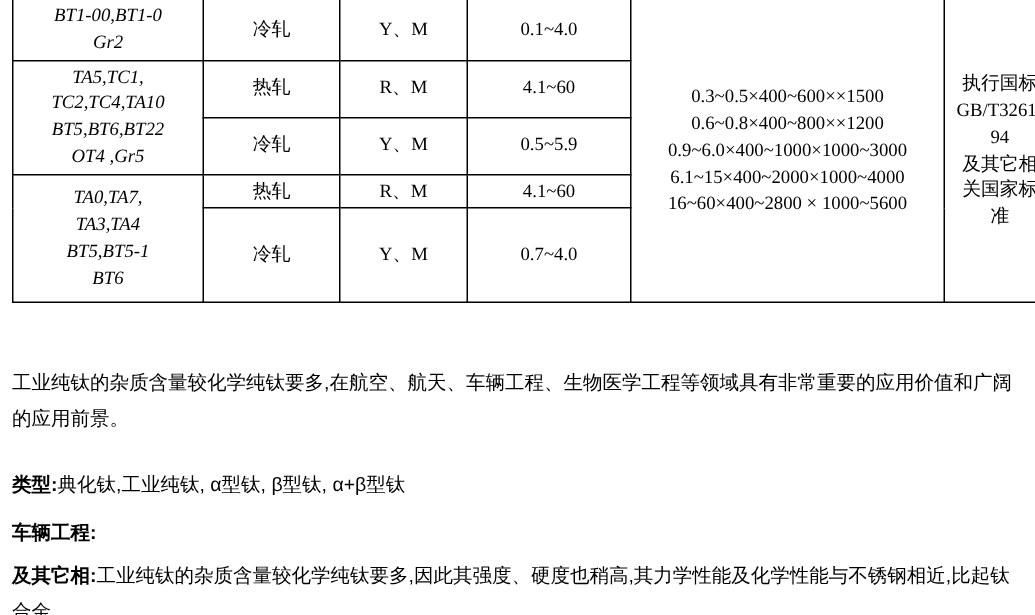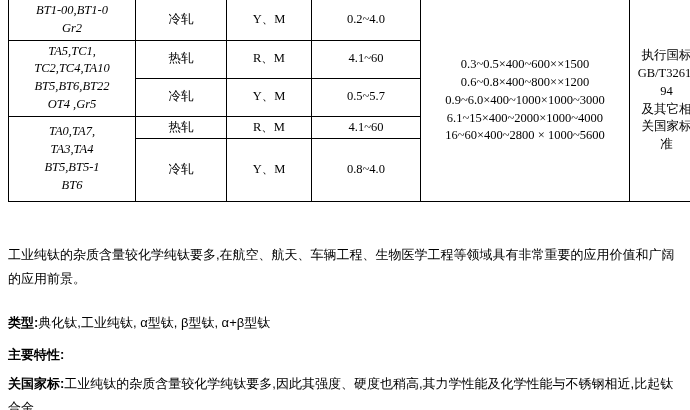--- a/index.html
+++ b/index.html
@@ -86,21 +86,21 @@
 
 <div class="page">
 
   <table class="spec-table">
     <tbody>
       <tr>
         <td class="col-grade cell-grade">BT1-00,BT1-0
 Gr2</td>
         <td class="col-proc">冷轧</td>
         <td class="col-state">Y、M</td>
-        <td class="col-thick">0.2~4.0</td>
+        <td class="col-thick">0.1~4.0</td>
         <td class="col-size cell-size" rowspan="5">0.3~0.5×400~600××1500
 0.6~0.8×400~800××1200
 0.9~6.0×400~1000×1000~3000
 6.1~15×400~2000×1000~4000
 16~60×400~2800 × 1000~5600</td>
         <td class="col-std cell-std" rowspan="5">执行国标
 GB/T3261-94
 及其它相
 关国家标
 准</td>
@@ -110,45 +110,45 @@
 TC2,TC4,TA10
 BT5,BT6,BT22
 OT4 ,Gr5</td>
         <td class="col-proc">热轧</td>
         <td class="col-state">R、M</td>
         <td class="col-thick">4.1~60</td>
       </tr>
       <tr>
         <td class="col-proc">冷轧</td>
         <td class="col-state">Y、M</td>
-        <td class="col-thick">0.5~5.7</td>
+        <td class="col-thick">0.5~5.9</td>
       </tr>
       <tr>
         <td class="col-grade cell-grade" rowspan="2">TA0,TA7,
 TA3,TA4
 BT5,BT5-1
 BT6</td>
         <td class="col-proc">热轧</td>
         <td class="col-state">R、M</td>
         <td class="col-thick">4.1~60</td>
       </tr>
       <tr>
         <td class="col-proc" style="height:58px">冷轧</td>
         <td class="col-state">Y、M</td>
-        <td class="col-thick">0.8~4.0</td>
+        <td class="col-thick">0.7~4.0</td>
       </tr>
     </tbody>
   </table>
 
   <div class="body-text para1">工业纯钛的杂质含量较化学纯钛要多,在航空、航天、车辆工程、生物医学工程等领域具有非常重要的应用价值和广阔的应用前景。</div>
 
   <div class="body-text para2">
     <span class="bold">类型:</span><span>典化钛,工业纯钛,  α型钛,     β型钛,   α+β型钛</span>
   </div>
 
-  <div class="body-text para3">主要特性:</div>
+  <div class="body-text para3">车辆工程:</div>
 
   <div class="body-text para4">
-    <span class="bold">关国家标:</span><span>工业纯钛的杂质含量较化学纯钛要多,因此其强度、硬度也稍高,其力学性能及化学性能与不锈钢相近,比起钛合金</span><br>
+    <span class="bold">及其它相:</span><span>工业纯钛的杂质含量较化学纯钛要多,因此其强度、硬度也稍高,其力学性能及化学性能与不锈钢相近,比起钛合金</span><br>
     
   </div>
 
 </div>
 
 </body></html>

